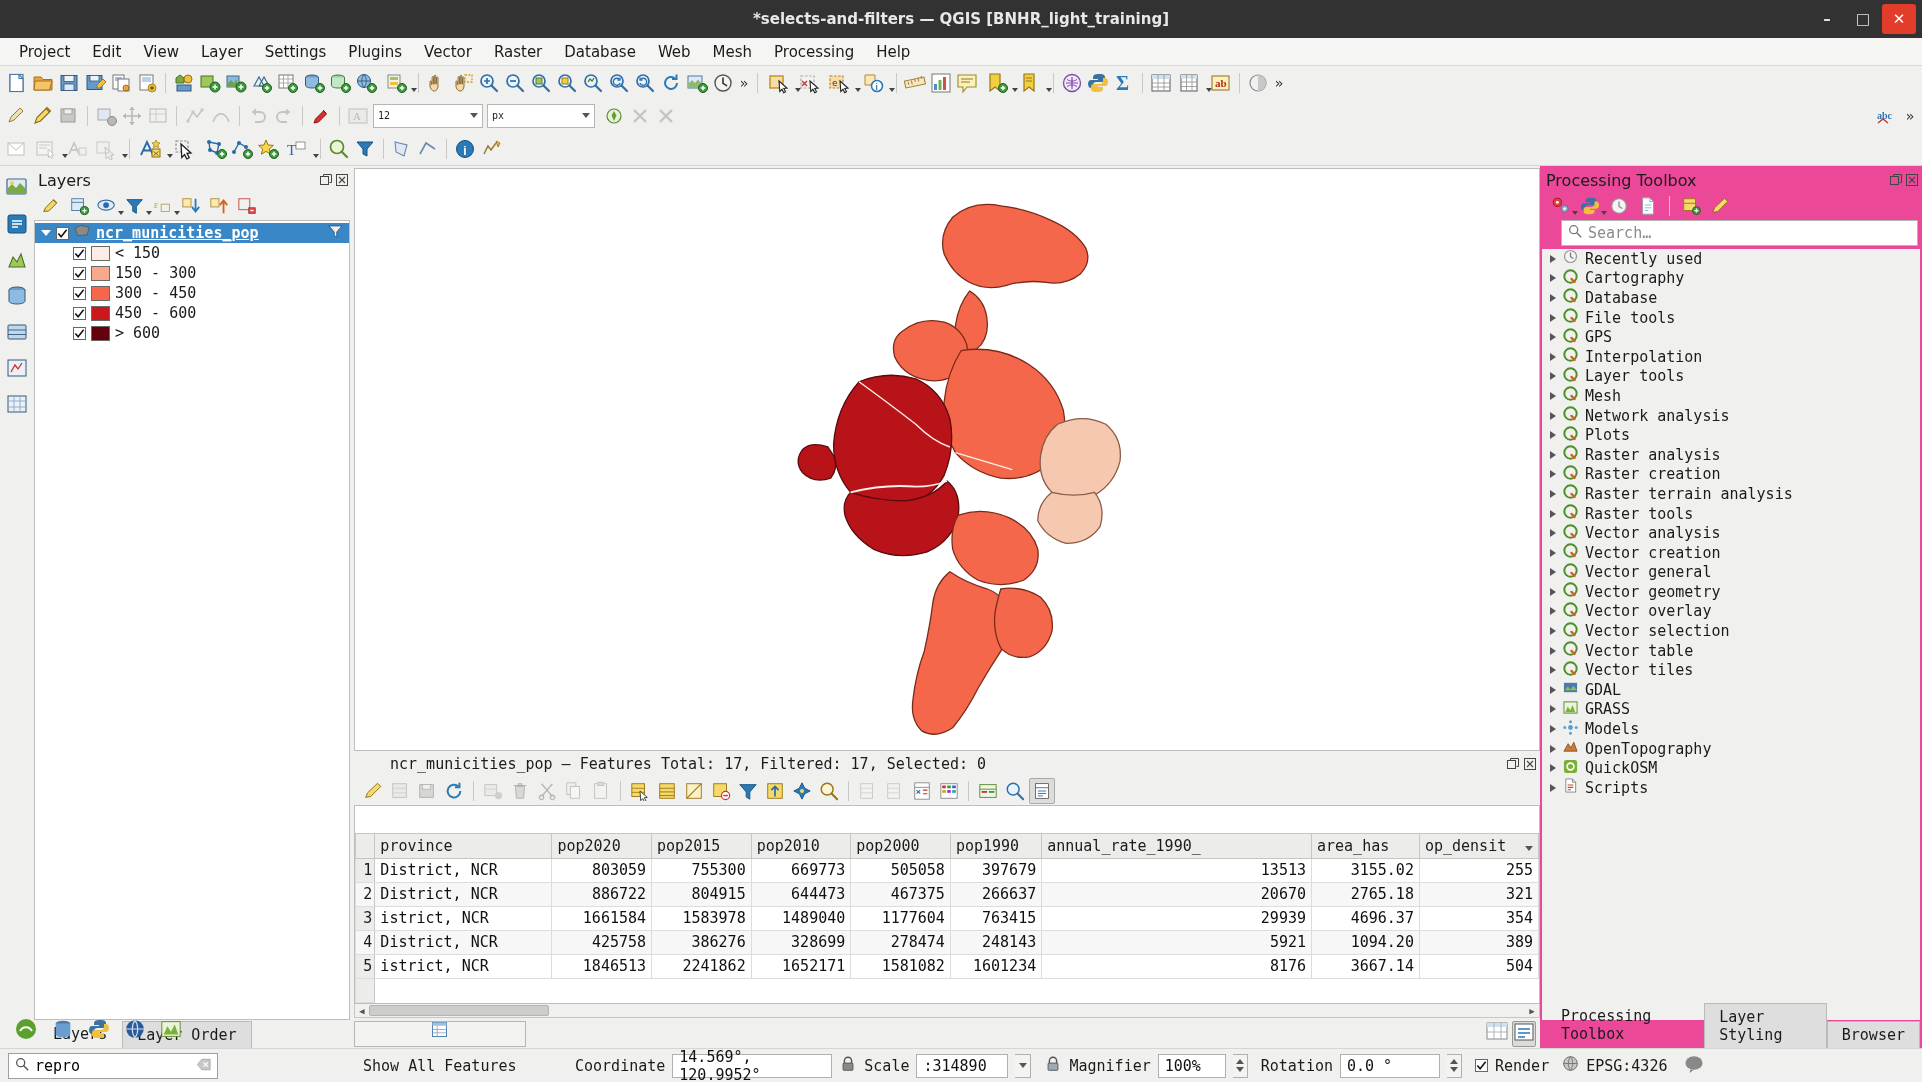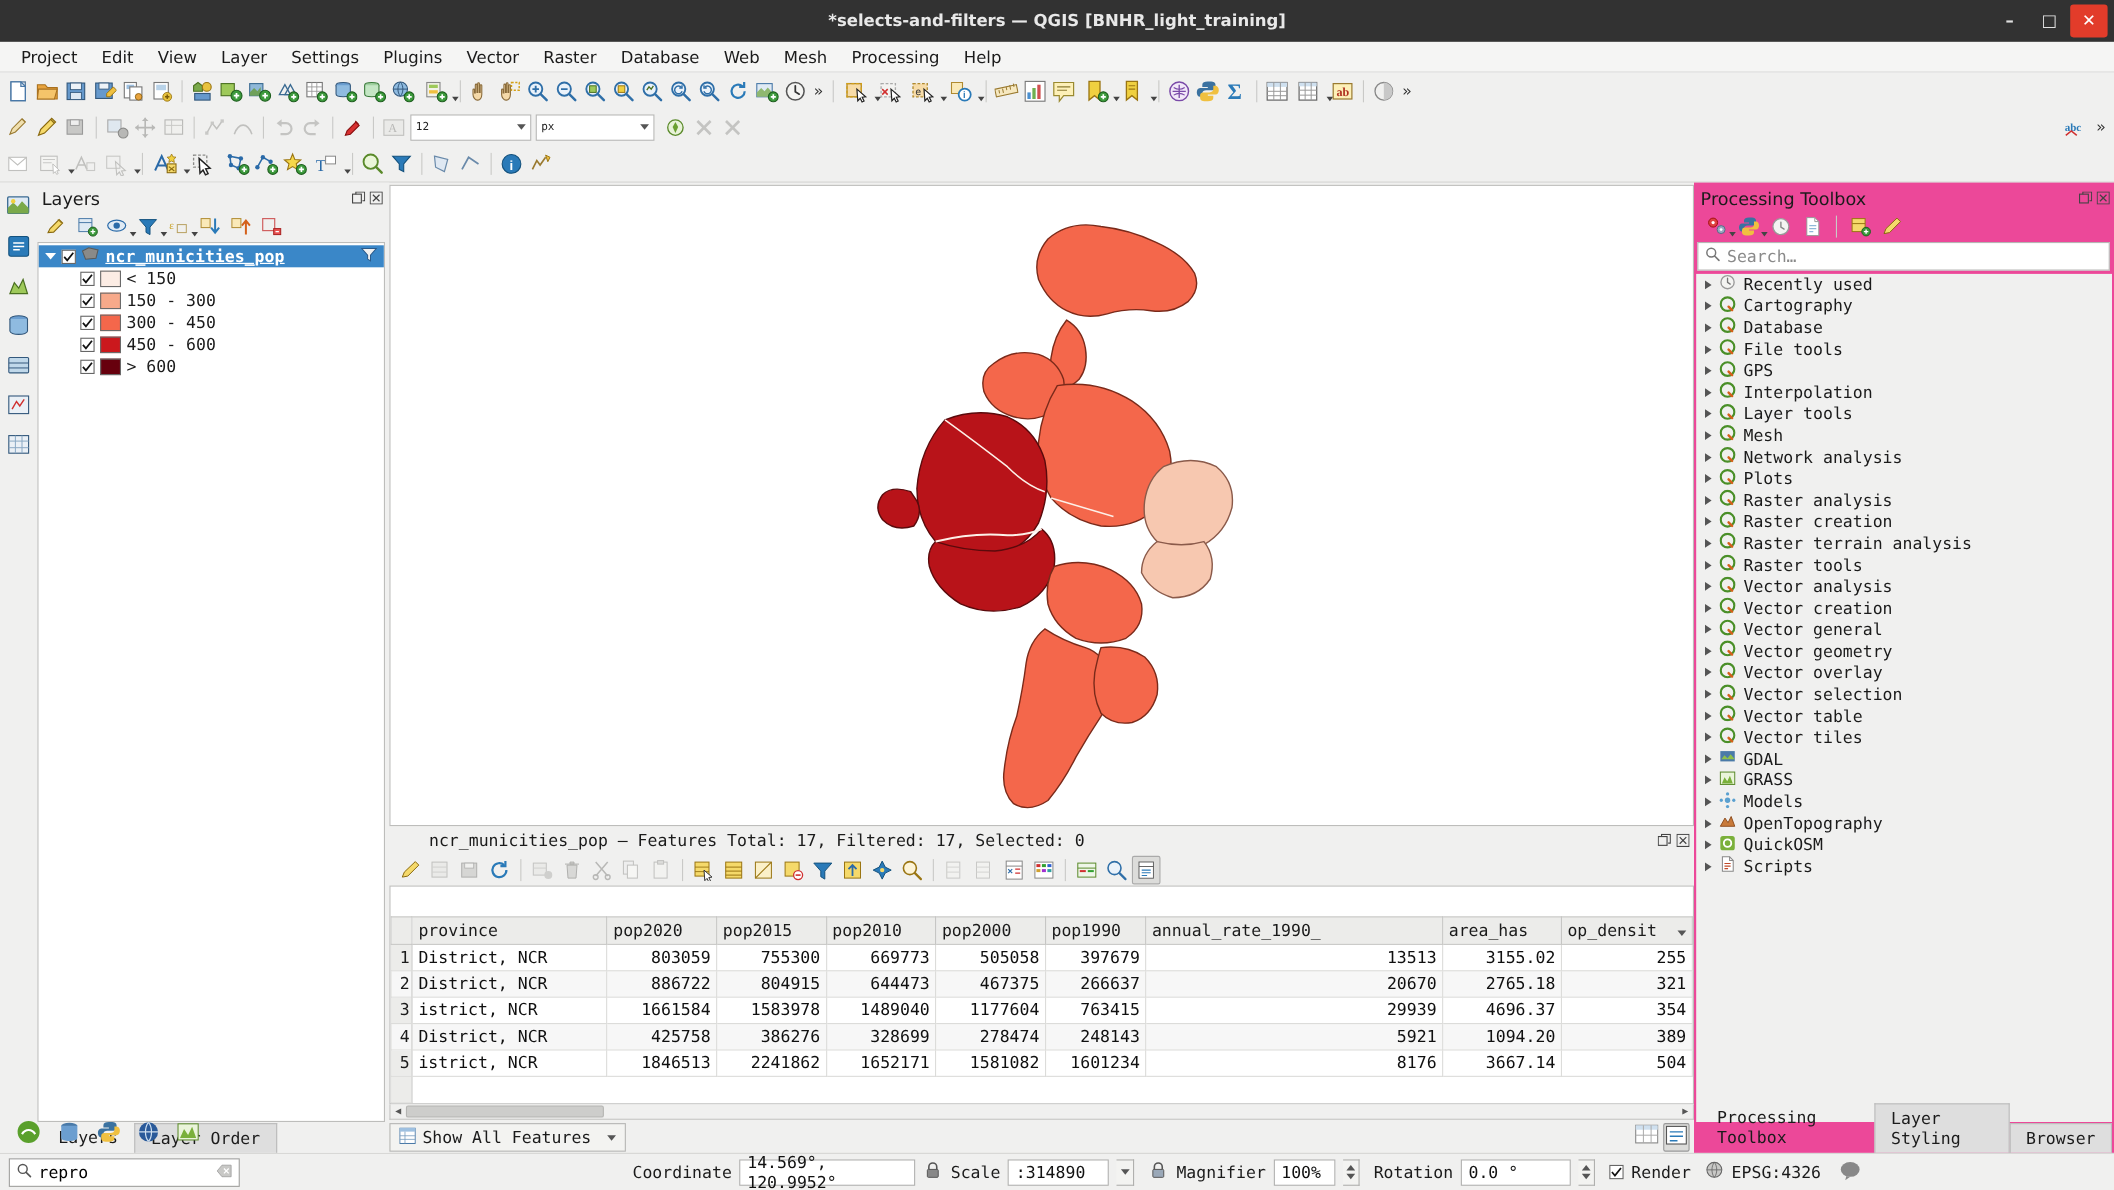--- a/index.html
+++ b/index.html
@@ -110,29 +110,29 @@
     color: #1b1b1b; width: 16px;
   }
   .hscroll { height: 15px; background: #f0f0ef; border: 1px solid #c6c6c4; border-top: none;
              display: flex; align-items: center; position: relative; }
   .hscroll .thumb { position: absolute; left: 14px; top: 1px; height: 11px; width: 180px;
                     background: #cdcdcb; border: 1px solid #b4b4b2; border-radius: 2px; }
   .hscroll .arr { width: 14px; text-align: center; font-size: 9px; color: #555; }
   .attr-footer { height: 30px; display: flex; align-items: center; gap: 6px; padding: 2px 4px 0 0; }
   .showall {
     height: 26px; border: 1px solid #b6b6b4; background: #f3f3f1; display: flex; align-items: center;
-    padding: 0 8px; gap: 6px; font-size: 15px; color: #1b1b1b;
+    padding: 0 8px; gap: 16px; font-size: 15px; color: #1b1b1b; flex-direction: column;
   }
   .footer-right { margin-left: auto; display: flex; gap: 4px; }
 
   
   .proc-panel { width: 382px; flex: 0 0 382px; display: flex; flex-direction: column;
                 background: #ec4899; padding: 2px 2px 0 2px; }
   .proc-toolbar { height: 27px; display: flex; align-items: center; gap: 3px; padding-left: 6px; }
-  .searchbox { height: 26px; margin: 1px 2px 3px 1px; border: 1px solid #b6b6b4; background: #fff;
+  .searchbox { height: 26px; margin: 1px 2px 3px 19px; border: 1px solid #b6b6b4; background: #fff;
                display: flex; align-items: center; padding: 0 6px; gap: 6px; }
   .searchbox .ph { color: #8a8a8a; font-size: 15px; }
   .proc-list { flex: 1 1 auto; background: #f0f0ef; overflow: hidden; padding-left: 6px; }
   .prow { display: flex; align-items: center; height: 19.6px; gap: 7px; font-size: 15px; color: #1b1b1b; }
   .tri-right { width:0;height:0;border-top:4.5px solid transparent;border-bottom:4.5px solid transparent;
                border-left:6px solid #555; flex:0 0 6px; margin-left:2px;}
   .qicon { width: 15px; height: 15px; flex: 0 0 15px; }
 
   
   .statusbar { height: 34px; flex: 0 0 34px; background: #f0f0ef; border-top: 1px solid #d5d5d3;
@@ -1663,21 +1663,21 @@
     <div class="sb-combo-arrow">
       <i style="width:0;height:0;border-left:4px solid transparent;border-right:4px solid transparent;border-top:5px solid #555;display:block;"></i>
     </div>
     <span style="margin-left:6px;">
       <svg width="18" height="18" viewBox="0 0 20 20">
           <path d="M6 9V6.5a4 4 0 0 1 8 0V9" fill="none" stroke="#555" stroke-width="1.6"></path>
           <rect x="4.5" y="9" width="11" height="8" rx="1" fill="#9aa8b8" stroke="#555" stroke-width="1"></rect>
         </svg>
     </span>
     <span>Magnifier</span>
-    <div class="sb-input" style="width:56px;">
+    <div class="sb-input" style="width:68px;">
       <span>100%</span>
     </div>
     <div class="spin">
         <i class="up"></i>
         <i class="dn"></i>
       </div>
     <span style="margin-left:6px;">Rotation</span>
     <div class="sb-input" style="width:100px;">
       <span>0.0 °</span>
     </div>

